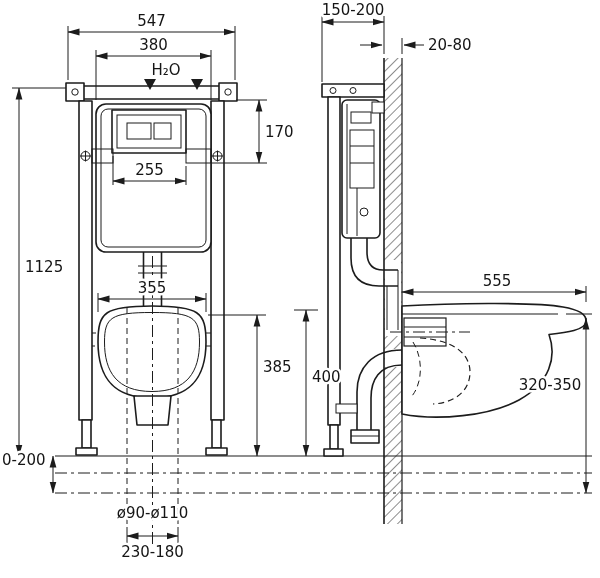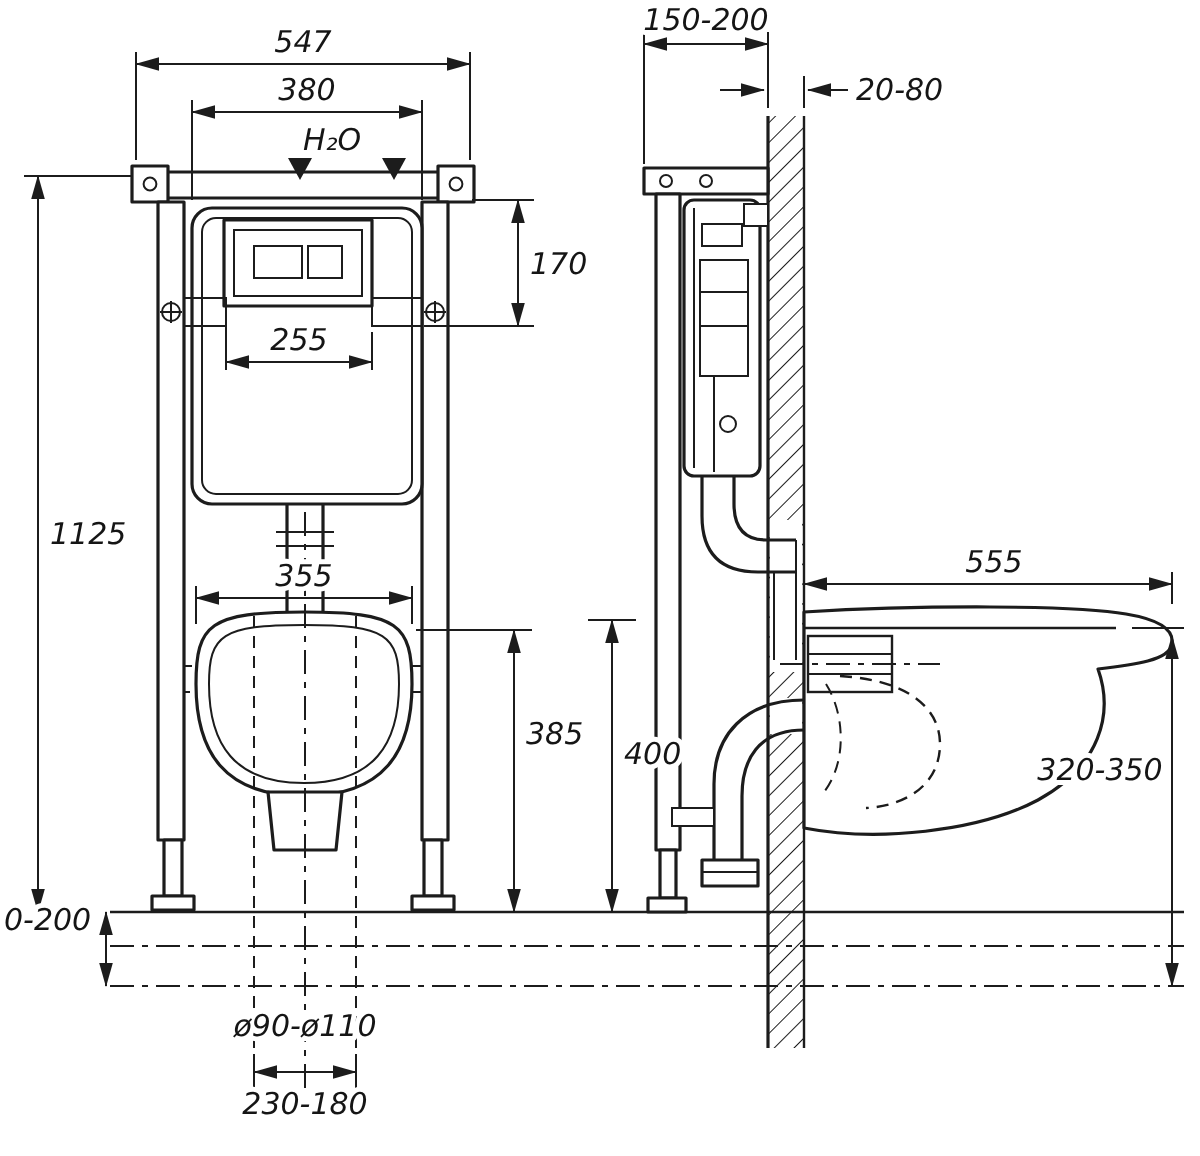--- a/index.html
+++ b/index.html
@@ -1,17 +1,17 @@
 <!DOCTYPE html>
 <html><head>
 <meta charset="utf-8">
 <style>
   html,body{margin:0;padding:0;background:#ffffff;}
   .canvas{position:relative;width:600px;height:578px;background:#fff;overflow:hidden;
-          font-family:"DejaVu Sans",sans-serif;font-style:italic;}
+          font-family:"DejaVu Sans",sans-serif;}
   svg{display:block;}
   .draw{stroke:#1c1c1c;stroke-width:1.6;fill:none;stroke-linejoin:round;}
   .thin{stroke:#1c1c1c;stroke-width:1;fill:none;}
   .med{stroke:#1c1c1c;stroke-width:1.2;fill:none;}
   .fillw{fill:#ffffff;}
   .dim{stroke:#1c1c1c;stroke-width:1;fill:none;}
   .dash{stroke-dasharray:6 4;}
   .cdash{stroke-dasharray:12 4 3 4;}
   .lbl{font-family:"DejaVu Sans",sans-serif;font-size:15px;fill:#151515;
        stroke:#ffffff;stroke-width:5px;paint-order:stroke;stroke-linejoin:round;}

